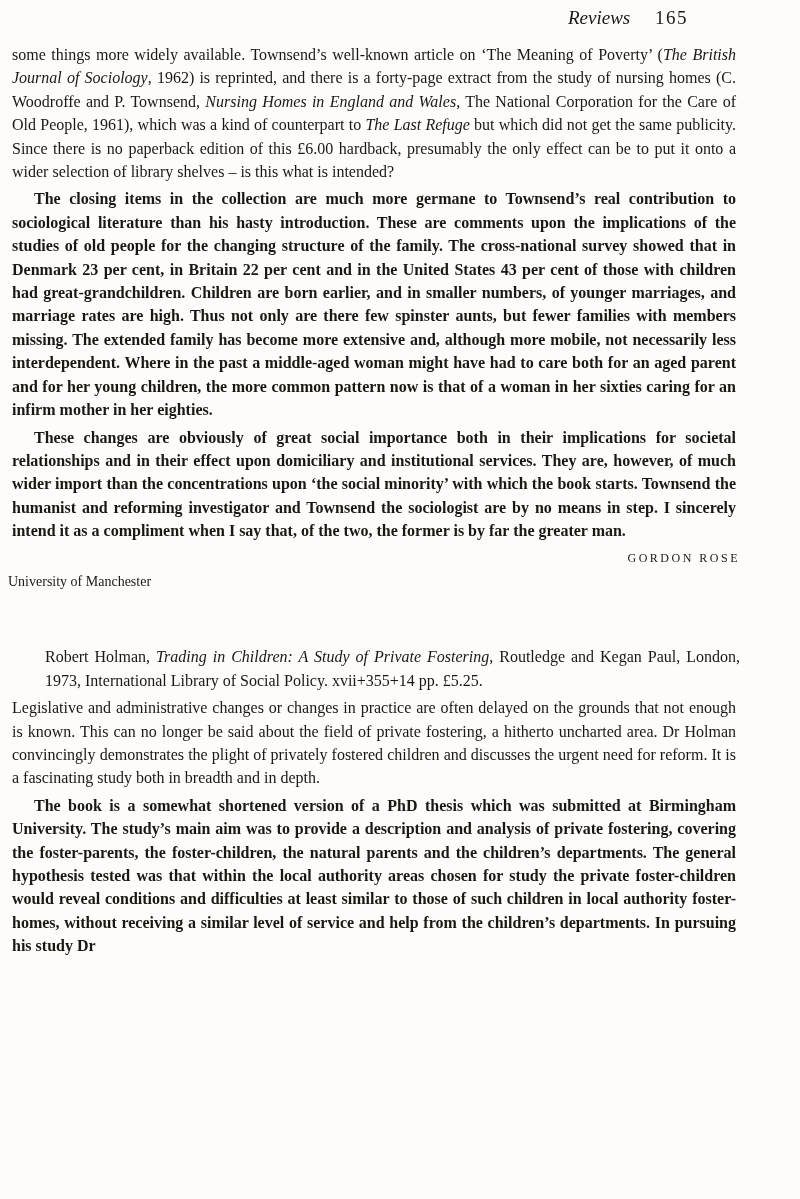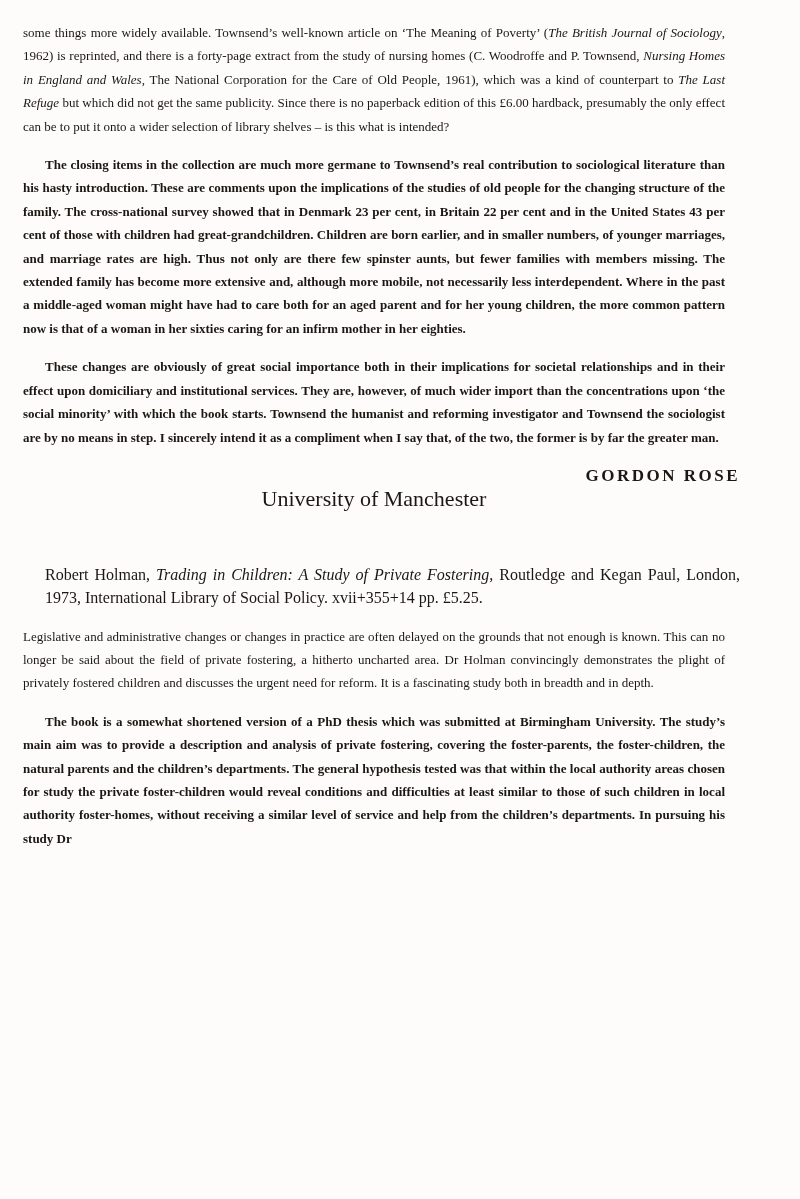--- a/index.html
+++ b/index.html
@@ -22,57 +22,60 @@
     font-size: 19px;
     line-height: 24px;
     text-align: right;
     padding-right: 52px;
     margin: 0 0 13px 0;
     white-space: nowrap;
   }
   .running-title { font-style: italic; }
   .page-number { margin-left: 20px; letter-spacing: 1.5px; }
   .para {
-    margin: 15px;
-    font-size: 13px;
+    margin: 4px;
+    font-size: 16px;
     line-height: 23.4px;
     text-align: justify;
     hyphens: auto;
     -webkit-hyphens: auto;
   }
   .indent { text-indent: 22px; font-weight: bold; }
   .signature {
     margin: 2px 0 0 0;
-    font-size: 17px;
+    font-size: 12px;
     line-height: 23.4px;
     letter-spacing: 2.5px;
     text-align: right;
-    font-weight: 700;
+    font-weight: 400;
   }
   .affiliation {
     margin: 0;
-    font-size: 22px;
+    font-size: 14px;
     line-height: 23.4px;
-    text-align: center;
   }
   .review-second { margin-top: 52px; }
   .citation {
     margin: 0 0 0 37px;
     font-size: 16px;
     line-height: 23.4px;
     text-align: justify;
     hyphens: auto;
     -webkit-hyphens: auto;
   }
 </style>
 </head>
 <body>
 
 <div class="page">
 
+  <header class="page-header">
+    <span class="running-title">Reviews</span>
+    <span class="page-number">165</span>
+  </header>
 
   <section class="review">
     <p class="para"><span>some things more widely available. Townsend’s well-known article on ‘The Meaning of Poverty’ (</span><i>The British Journal of Sociology</i><span>, 1962) is reprinted, and there is a forty-page extract from the study of nursing homes (C. Woodroffe and P. Townsend, </span><i>Nursing Homes in England and Wales</i><span>, The National Corporation for the Care of Old People, 1961), which was a kind of counterpart to </span><i>The Last Refuge</i><span> but which did not get the same publicity. Since there is no paperback edition of this £6.00 hardback, presumably the only effect can be to put it onto a wider selection of library shelves – is this what is intended?</span></p>
     <p class="para indent"><span>The closing items in the collection are much more germane to Townsend’s real contribution to sociological literature than his hasty introduction. These are comments upon the implications of the studies of old people for the changing structure of the family. The cross-national survey showed that in Denmark 23 per cent, in Britain 22 per cent and in the United States 43 per cent of those with children had great-grandchildren. Children are born earlier, and in smaller numbers, of younger marriages, and marriage rates are high. Thus not only are there few spinster aunts, but fewer families with members missing. The extended family has become more extensive and, although more mobile, not necessarily less interdependent. Where in the past a middle-aged woman might have had to care both for an aged parent and for her young children, the more common pattern now is that of a woman in her sixties caring for an infirm mother in her eighties.</span></p>
     <p class="para indent"><span>These changes are obviously of great social importance both in their implications for societal relationships and in their effect upon domiciliary and institutional services. They are, however, of much wider import than the concentrations upon ‘the social minority’ with which the book starts. Townsend the humanist and reforming investigator and Townsend the sociologist are by no means in step. I sincerely intend it as a compliment when I say that, of the two, the former is by far the greater man.</span></p>
     <p class="signature">GORDON ROSE</p>
     <p class="affiliation">University of Manchester</p>
   </section>
 
   <section class="review review-second">

